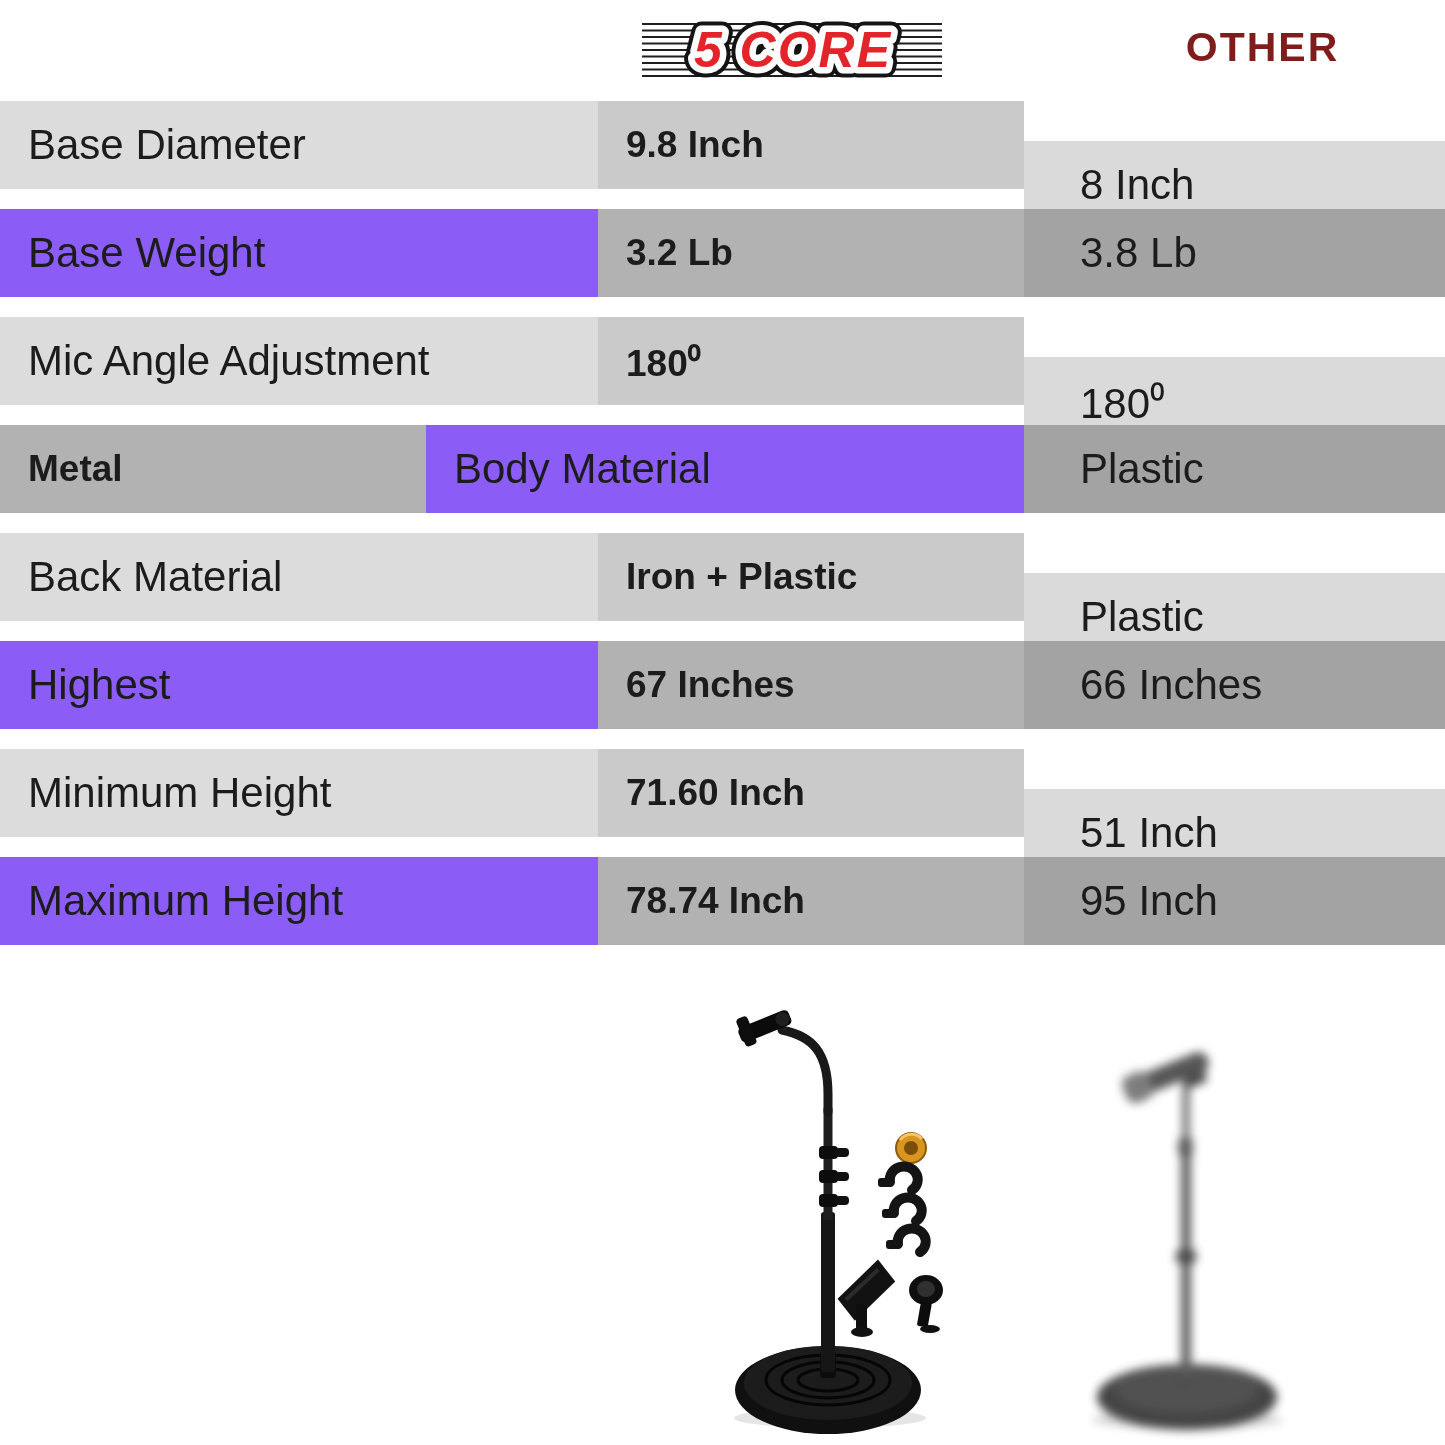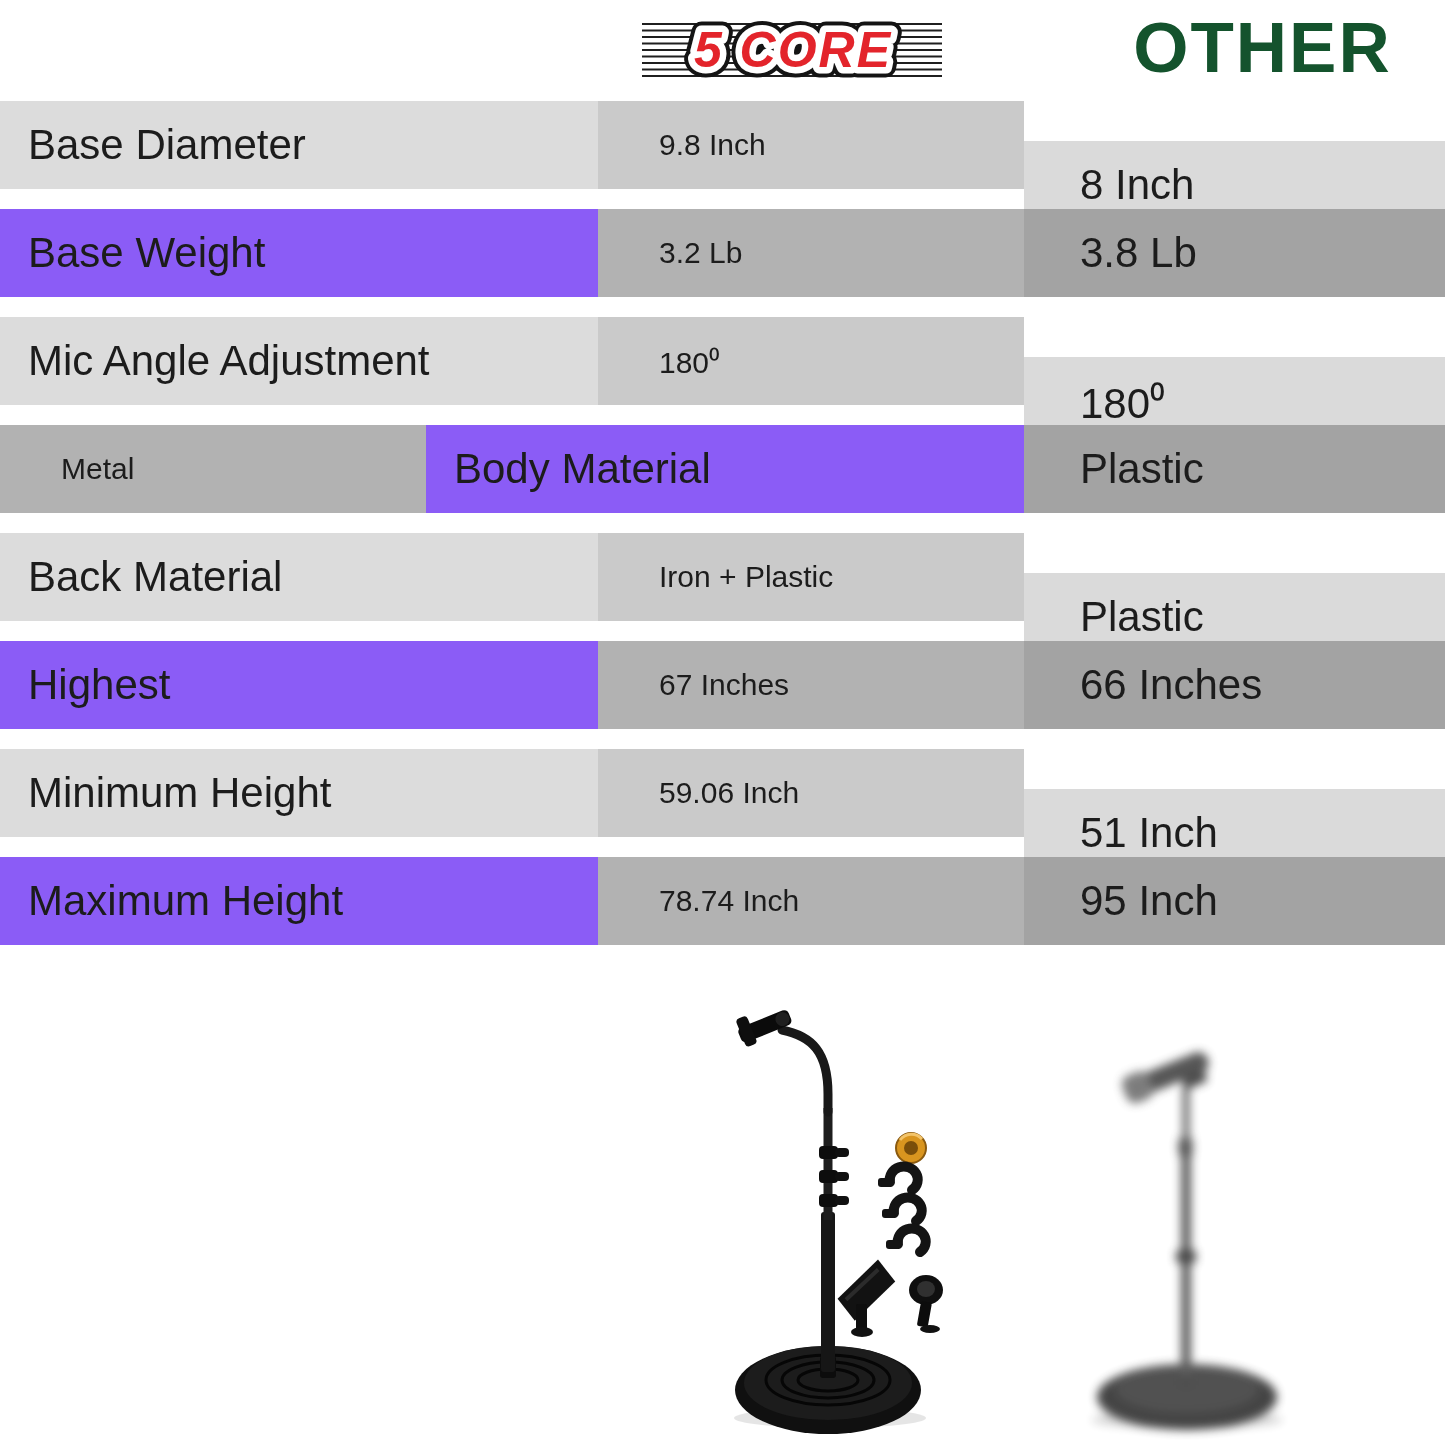--- a/index.html
+++ b/index.html
@@ -7,30 +7,30 @@
     width:1445px;height:1445px;background:#ffffff;
     font-family:"Liberation Sans", sans-serif;
     color:#1c1c1c;overflow:hidden;
   }
   .page{position:relative;width:1445px;height:1445px;background:#fff;}
 
   
   .logo{position:absolute;left:638px;top:8px;width:310px;height:80px;}
   .other-head{
     position:absolute;left:1155px;top:16px;width:215px;height:62px;
-    font-size:71px;font-weight:700;letter-spacing:2px;color:#14532d;
+    font-size:41px;font-weight:700;letter-spacing:2px;color:#7f1d1d;
     display:flex;align-items:center;justify-content:center;
   }
 
   
   .table{position:absolute;left:0;top:101px;width:1445px;}
   .row{display:flex;width:1445px;height:108px;}
   .cell{display:flex;align-items:center;box-sizing:border-box;height:88px;}
   .c1{width:598px;padding-left:28px;font-size:42px;font-weight:400;}
-  .c2{width:426px;padding-left:61px;font-size:30px;font-weight:400;}
+  .c2{width:426px;padding-left:28px;font-size:37px;font-weight:700;}
   .c3{width:421px;padding-left:56px;font-size:42px;font-weight:400;}
   .row-light .c1{background:#dcdcdc;}
   .row-light .c2{background:#cacaca;}
   .row-light .c3{background:#dadada;margin-top:40px;}
   .row-dark  .c1{background:#8b5cf6;}
   .row-dark  .c2{background:#b2b2b2;}
   .row-dark  .c3{background:#a3a3a3;}
 
   
   .core-product{position:absolute;left:680px;top:990px;width:330px;height:455px;}
@@ -98,21 +98,21 @@
     </div>
 
     <div class="row row-dark">
       <div class="cell c1">Highest</div>
       <div class="cell c2">67 Inches</div>
       <div class="cell c3">66 Inches</div>
     </div>
 
     <div class="row row-light">
       <div class="cell c1">Minimum Height</div>
-      <div class="cell c2">59.06 Inch</div>
+      <div class="cell c2">71.60 Inch</div>
       <div class="cell c3">51 Inch</div>
     </div>
 
     <div class="row row-dark">
       <div class="cell c1">Maximum Height</div>
       <div class="cell c2">78.74 Inch</div>
       <div class="cell c3">95 Inch</div>
     </div>
 
   </div>

